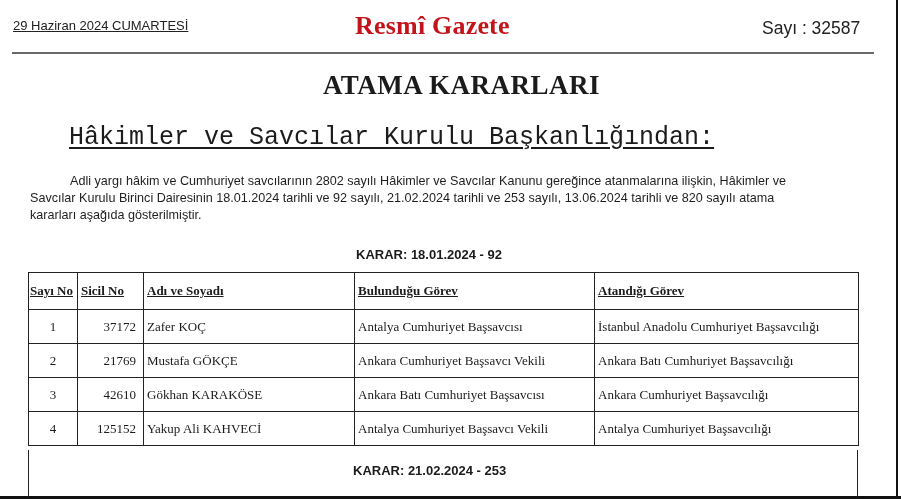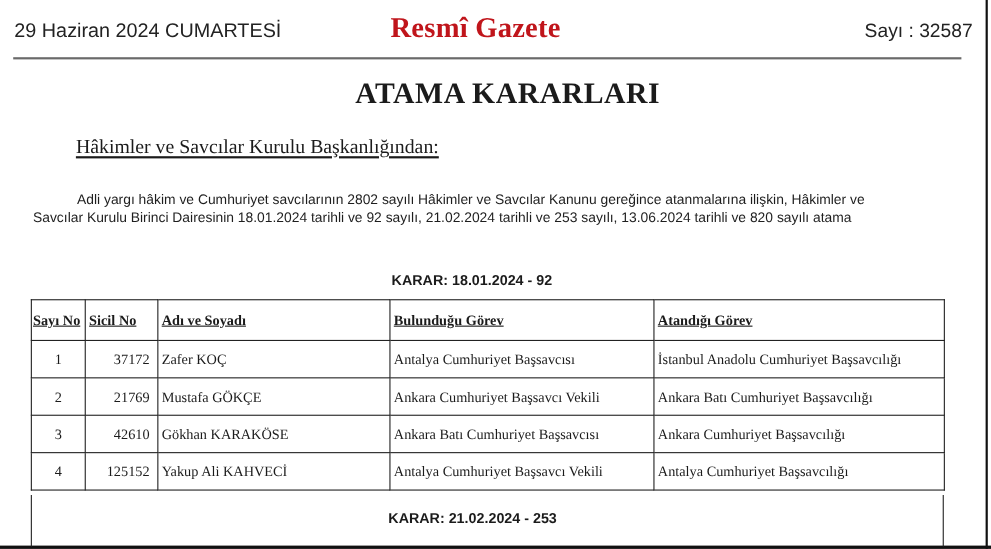--- a/index.html
+++ b/index.html
@@ -1,25 +1,25 @@
 <!DOCTYPE html>
 <html><head>
 <meta charset="utf-8">
 <style>
   html, body { margin:0; padding:0; }
   body { width:901px; height:499px; background:#ffffff; position:relative; overflow:hidden; }
   .frame-right { position:absolute; left:896px; top:0; width:2px; height:499px; background:#111; }
   .frame-bottom { position:absolute; left:0; top:496px; width:901px; height:3px; background:#111; }
-  .hdr-date { position:absolute; left:13px; top:18px; font-family:"Liberation Sans", sans-serif; font-size:18px; color:#222; }
+  .hdr-date { position:absolute; left:13px; top:18px; font-family:"Liberation Sans", sans-serif; font-size:13px; color:#222;text-decoration:underline; }
   .hdr-title { position:absolute; left:355px; top:11px; font-family:"Liberation Serif", serif; font-weight:bold; font-size:26px; color:#c0151b; letter-spacing:0.2px; }
-  .hdr-issue { position:absolute; left:762px; top:18px; font-family:"Liberation Sans", sans-serif; font-size:17.5px; color:#222;margin-left:24px; }
+  .hdr-issue { position:absolute; left:762px; top:18px; font-family:"Liberation Sans", sans-serif; font-size:17.5px; color:#222; }
   .hdr-rule { position:absolute; left:12px; top:52px; width:862px; height:2px; background:#6a6a6a; }
   .doc-title { position:absolute; left:0; width:901px; top:70px; text-align:center; font-family:"Liberation Serif", serif; font-weight:bold; font-size:27px; color:#1b1b1b; letter-spacing:0.5px; padding-left:0; }
   .doc-title span { position:relative; left:11px; }
-  .subtitle { position:absolute; left:69px; top:123px; font-family:Liberation Serif, serif; font-size:18px; color:#1b1b1b; text-decoration:underline; text-underline-offset:3px; text-decoration-thickness:1.5px; }
+  .subtitle { position:absolute; left:69px; top:123px; font-family:Liberation Mono, monospace; font-size:25px; color:#1b1b1b; text-decoration:underline; text-underline-offset:3px; text-decoration-thickness:1.5px; }
   .para { position:absolute; left:30px; top:173px; width:810px; font-family:"Liberation Sans", sans-serif; font-size:12.6px; line-height:17px; color:#1e1e1e; }
   .para .l { display:block; white-space:nowrap; }
   .para .l1 { padding-left:40px; }
   .karar { position:absolute; font-family:"Liberation Sans", sans-serif; font-weight:bold; font-size:13px; color:#1b1b1b; white-space:nowrap; }
   .karar1 { left:356px; top:247px; }
   .karar2 { left:353px; top:463px; }
   table.atama { position:absolute; left:28px; top:272px; border-collapse:collapse; font-family:"Liberation Serif", serif; font-size:13px; color:#1b1b1b; }
   table.atama td, table.atama th { border:1.6px solid #222; padding:0 3px; height:34px; box-sizing:border-box; white-space:nowrap; }
   table.atama th { font-weight:bold; text-align:left; text-decoration:underline; height:37px; font-size:13px; }
   table.atama th.c-sira { padding:0 1px; }
@@ -37,20 +37,21 @@
 <div class="hdr-title">Resmî Gazete</div>
 <div class="hdr-issue">Sayı : 32587</div>
 <div class="hdr-rule"></div>
 
 <div class="doc-title"><span>ATAMA KARARLARI</span></div>
 <div class="subtitle">Hâkimler ve Savcılar Kurulu Başkanlığından:</div>
 
 <div class="para">
   <span class="l l1">Adli yargı hâkim ve Cumhuriyet savcılarının 2802 sayılı Hâkimler ve Savcılar Kanunu gereğince atanmalarına ilişkin, Hâkimler ve</span>
   <span class="l">Savcılar Kurulu Birinci Dairesinin 18.01.2024 tarihli ve 92 sayılı, 21.02.2024 tarihli ve 253 sayılı, 13.06.2024 tarihli ve 820 sayılı atama</span>
+  <span class="l">kararları aşağıda gösterilmiştir.</span>
 </div>
 
 <div class="karar karar1">KARAR: 18.01.2024 - 92</div>
 
 <table class="atama">
   <thead>
     <tr>
       <th class="c-sira" style="width:49px">Sayı No</th>
       <th style="width:66px">Sicil No</th>
       <th style="width:211px">Adı ve Soyadı</th>

